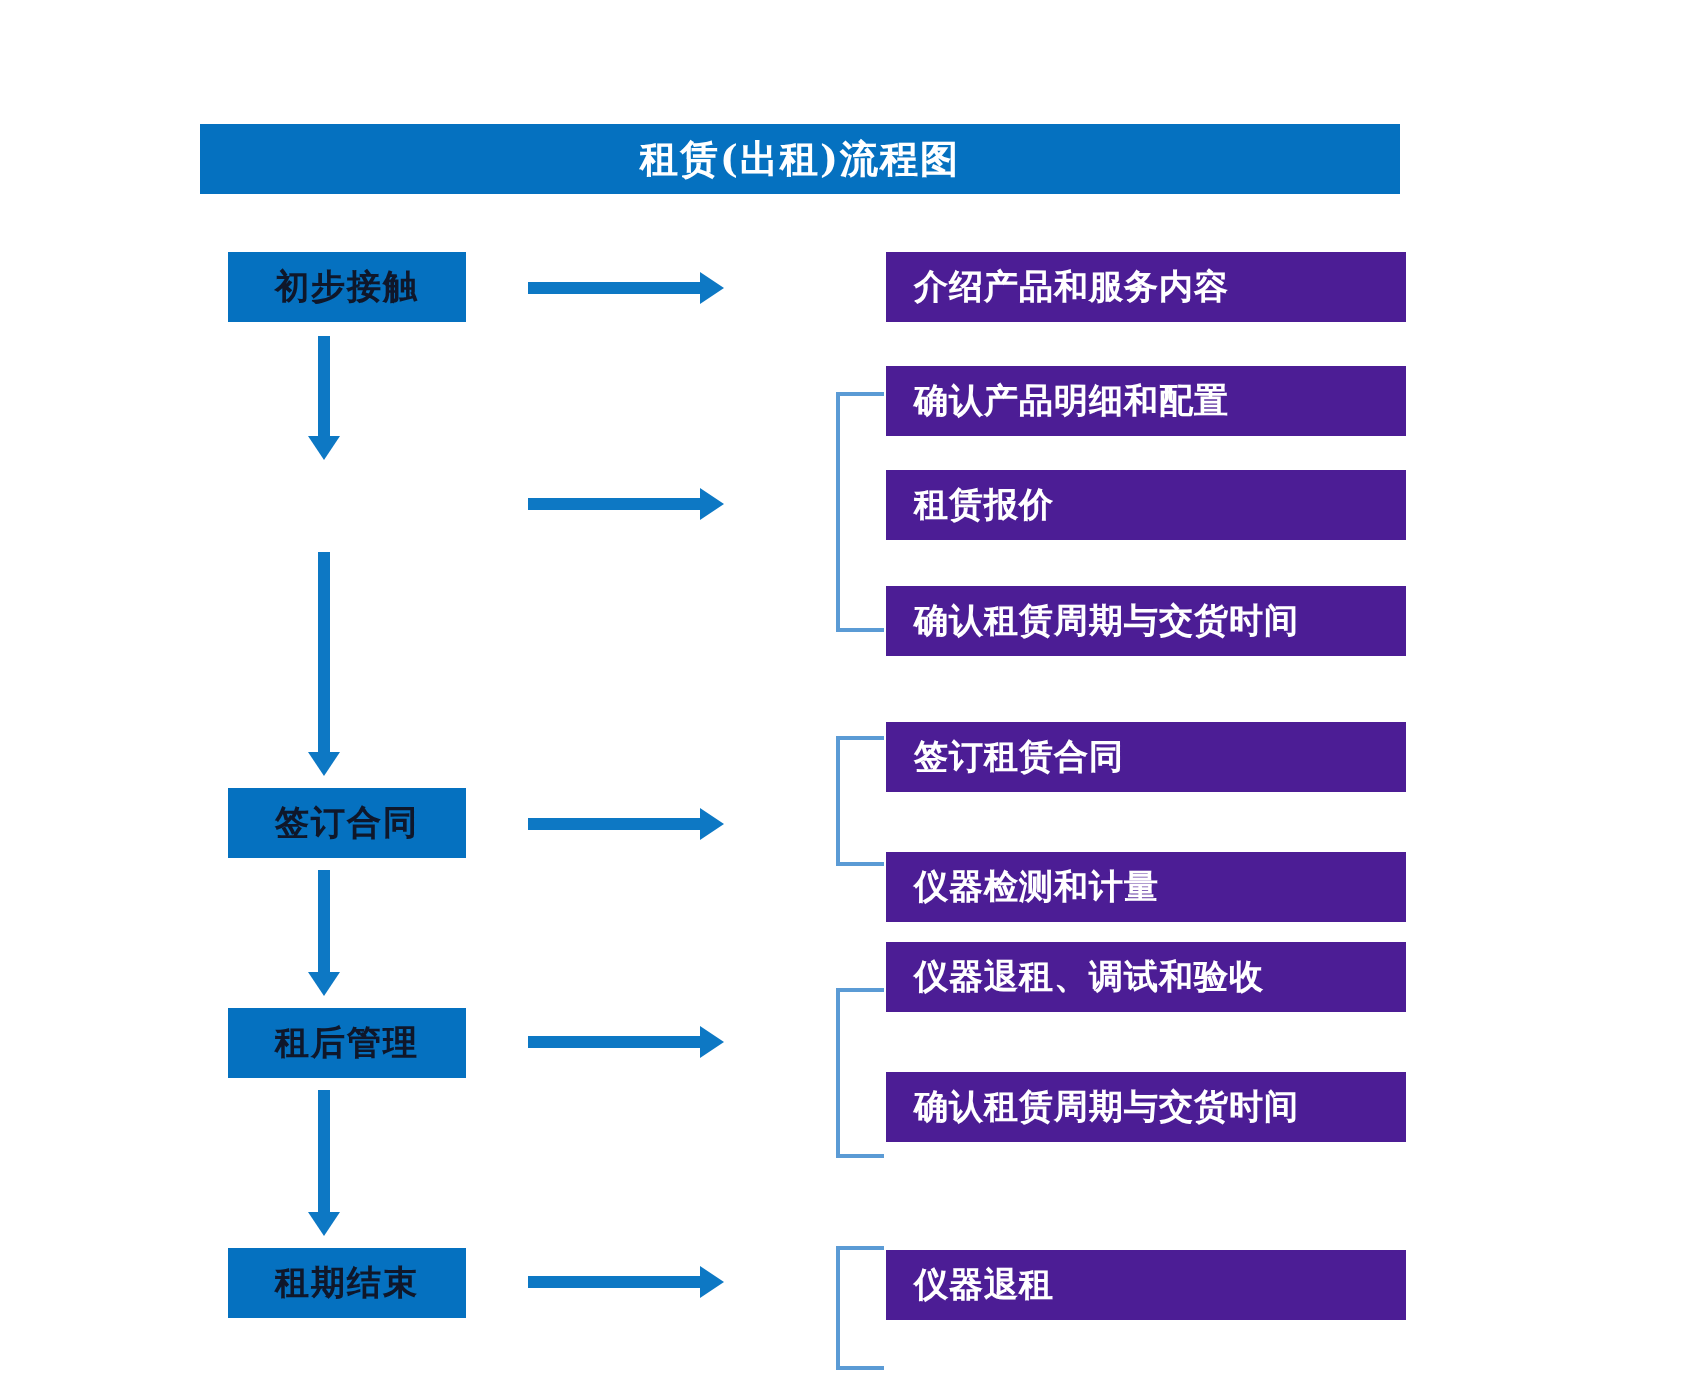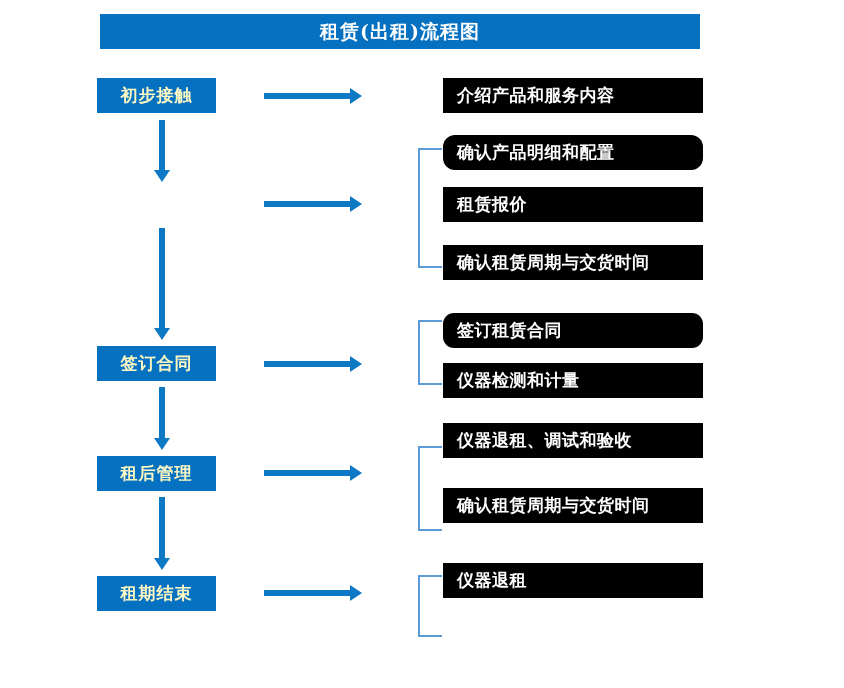--- a/index.html
+++ b/index.html
@@ -11,20 +11,21 @@
     width: 844px;
     height: 688px;
     font-family: "DejaVu Serif", "Liberation Serif", serif;
     position: relative;
     overflow: hidden;
   }
   #canvas {
     position: relative;
     width: 844px;
     height: 588px;
+    margin-top: 48px;
   }
 
   
   .title-bar {
     position: absolute;
     left: 100px;
     top: 14px;
     width: 600px;
     height: 35px;
     background: #0571c0;
@@ -33,40 +34,40 @@
     font-weight: bold;
     display: flex;
     align-items: center;
     justify-content: center;
     letter-spacing: 1px;
   }
 
   
   .stage-box {
     position: absolute;
-    left: 97px;
+    left: 114px;
     width: 119px;
     height: 35px;
     background: #0571c0;
-    color: #fef9c3;
+    color: #0f172a;
     font-size: 17px;
     font-weight: bold;
     display: flex;
     align-items: center;
     justify-content: center;
     letter-spacing: 1px;
   }
 
   
   .detail-box {
     position: absolute;
     left: 443px;
     width: 260px;
     height: 35px;
-    background: #000000;
+    background: #4c1d95;
     color: #ffffff;
     font-size: 17px;
     font-weight: bold;
     display: flex;
     align-items: center;
     padding-left: 14px;
     box-sizing: border-box;
     letter-spacing: 0.5px;
   }
 
@@ -184,36 +185,36 @@
 
   <div class="h-arrow" style="left:264px; top:585px; width:98px;">
     <div class="stem" style="width:86px;"></div>
     <div class="head" style="left:86px;"></div>
   </div>
 
   <div class="detail-box" style="top:78px;">介绍产品和服务内容</div>
 
   <div class="bracket" style="left:418px; top:148px; height:120px;"></div>
 
-  <div class="detail-box" style="top:135px;border-radius:12px;">确认产品明细和配置</div>
+  <div class="detail-box" style="top:135px;">确认产品明细和配置</div>
 
   <div class="detail-box" style="top:245px;">确认租赁周期与交货时间</div>
 
   <div class="detail-box" style="top:187px;">租赁报价</div>
 
   <div class="bracket" style="left:418px; top:320px; height:65px;"></div>
 
-  <div class="detail-box" style="top:313px;border-radius:11px;">签订租赁合同</div>
-
-  <div class="detail-box" style="top:363px;font-family:Liberation Serif, serif;">仪器检测和计量</div>
+  <div class="detail-box" style="top:313px;">签订租赁合同</div>
+
+  <div class="detail-box" style="top:378px;font-family:Liberation Serif, serif;">仪器检测和计量</div>
 
   <div class="bracket" style="left:418px; top:446px; height:85px;"></div>
 
   <div class="detail-box" style="top:423px;">仪器退租、调试和验收</div>
 
   <div class="detail-box" style="top:488px;">确认租赁周期与交货时间</div>
 
   <div class="bracket" style="left:418px; top:575px; height:62px;"></div>
 
-  <div class="detail-box" style="top:563px;">仪器退租</div>
+  <div class="detail-box" style="top:577px;">仪器退租</div>
 
 
 </div>
 
 </body></html>

